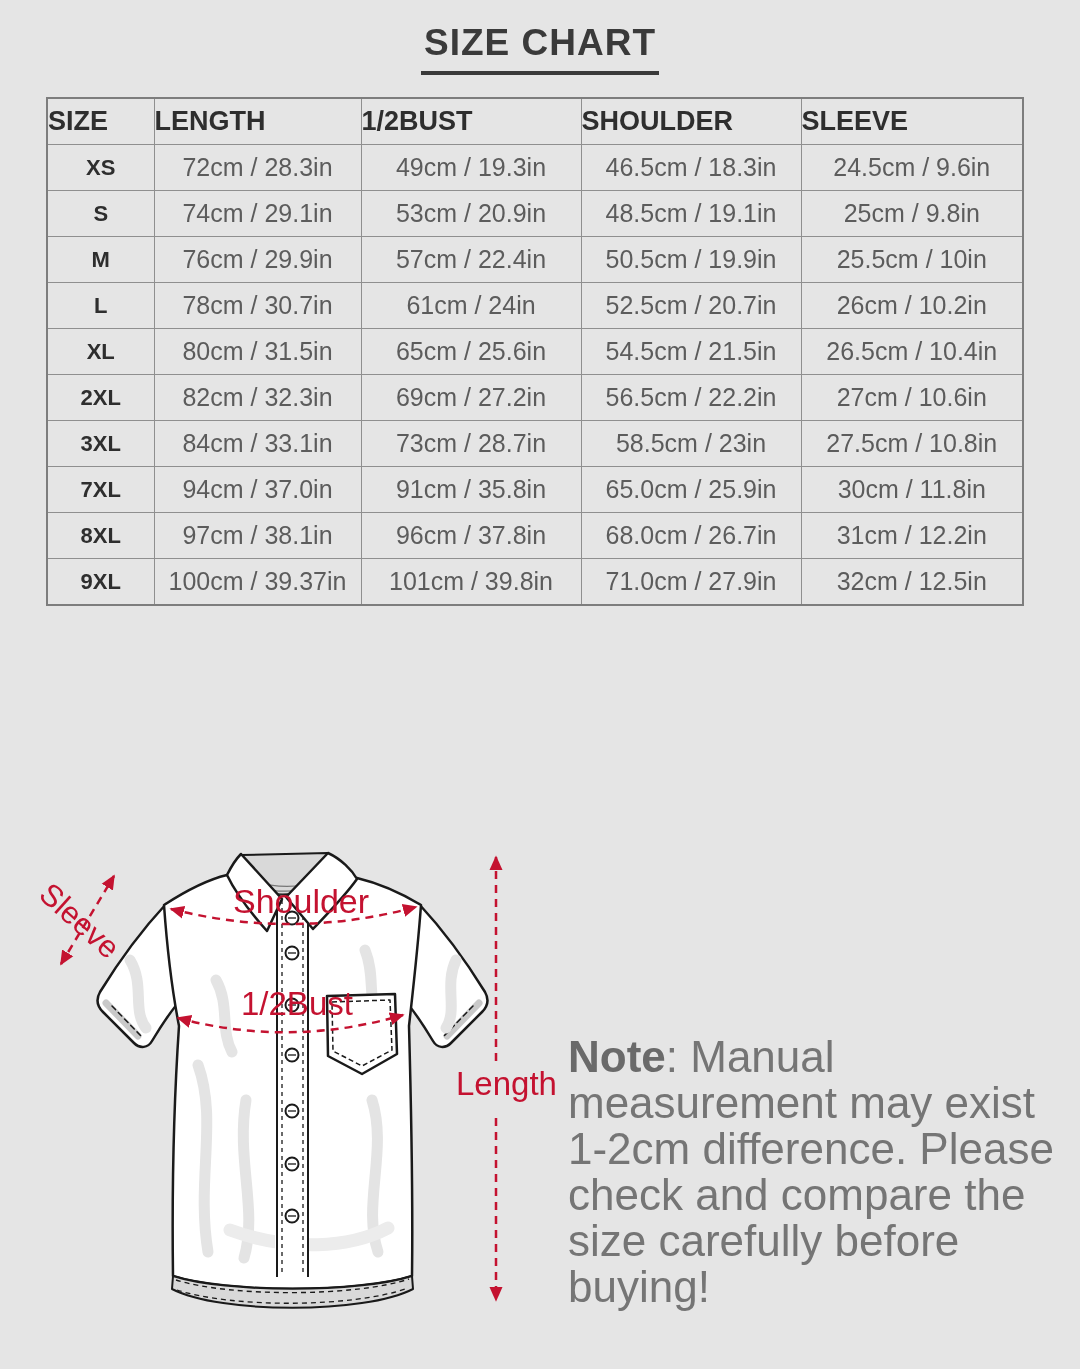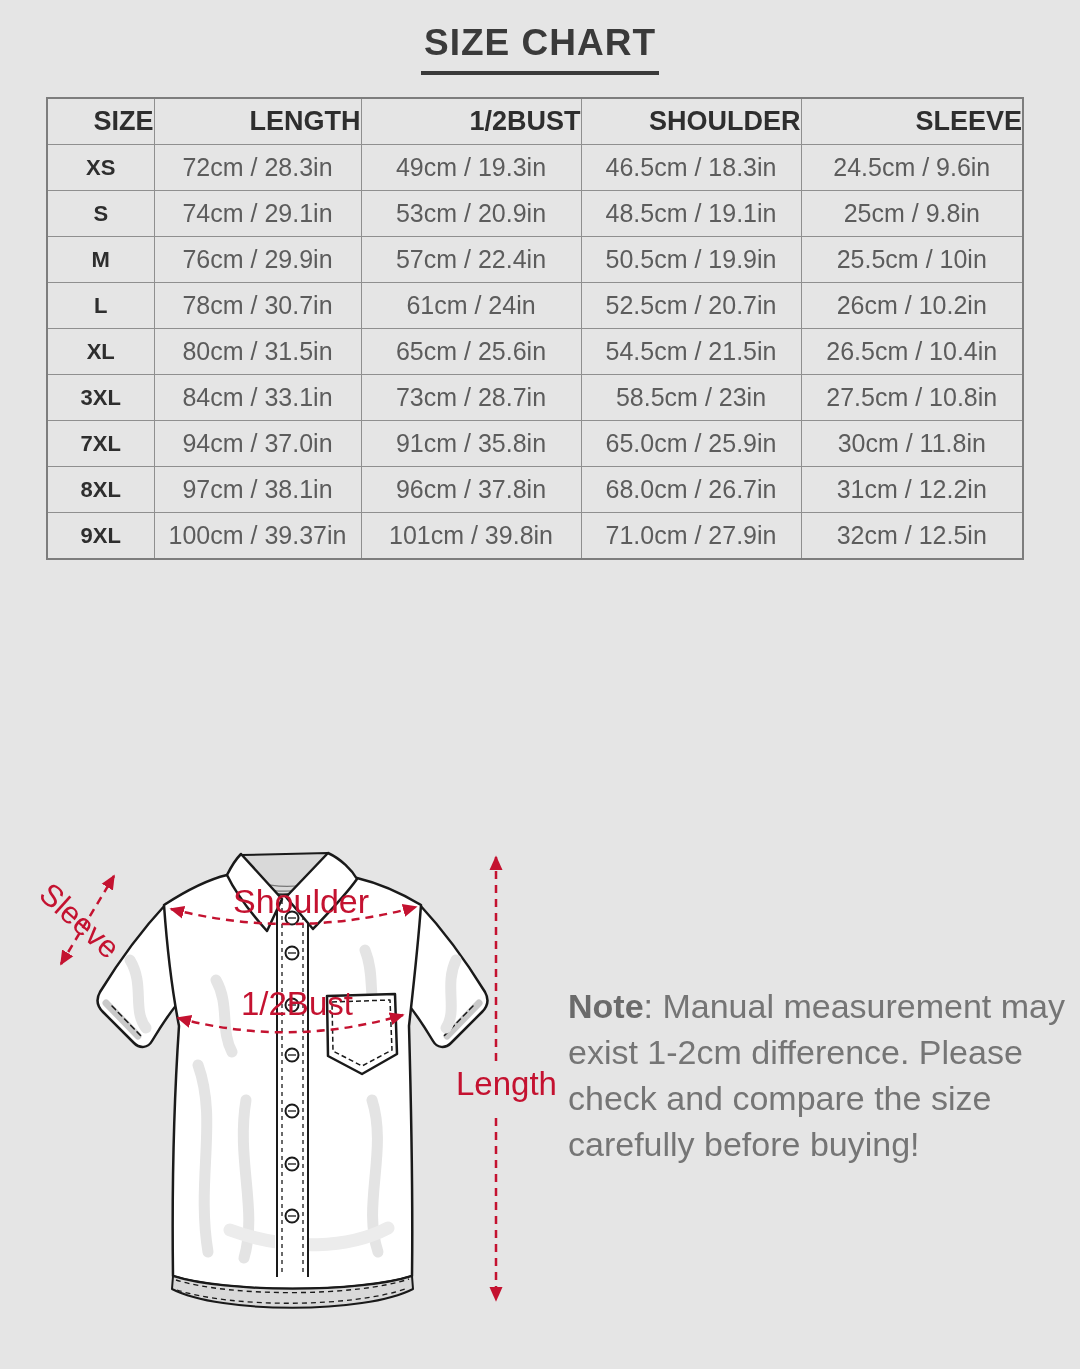--- a/index.html
+++ b/index.html
@@ -15,43 +15,43 @@
     letter-spacing:1px; border-bottom:4px solid #3a3a3a; padding:0 3px 7px 3px;
   }
 
   
   table.size-table {
     position:absolute; left:46px; top:97px; width:976px;
     border-collapse:collapse; table-layout:fixed;
     border:2px solid #7d7d7d;
   }
   .size-table th {
-    border:1px solid #8f8f8f; height:45px; text-align:right; vertical-align:middle;
+    border:1px solid #8f8f8f; height:45px; text-align:left; vertical-align:middle;
     font-size:27px; font-weight:bold; color:#2e2e2e; padding:0;
   }
   .size-table td {
     border:1px solid #8f8f8f; height:45px; text-align:center; vertical-align:middle;
     font-size:25px; font-weight:normal; color:#5c5c5c; padding:0;
   }
   .size-table td.size { font-weight:bold; color:#2e2e2e; font-size:22px; }
   .size-table tr.sep td { border-top:4px double #8f8f8f; }
 
   
   .shirt-svg { position:absolute; left:20px; top:800px; width:540px; height:560px; }
 
   .red-label { position:absolute; font-size:33px; color:#c41230; white-space:nowrap; }
   .label-sleeve { left:56px; top:876px; font-size:31px; transform:rotate(42deg); transform-origin:0 0; }
   .label-shoulder { left:233px; top:882px; font-size:34px; }
   .label-bust { left:241px; top:985px; }
   .label-length { left:456px; top:1065px; }
 
   
   .note {
-    position:absolute; left:568px; top:983px; width:512px;
-    font-size:34px; line-height:46px; color:#757575;
+    position:absolute; left:568px; top:1034px; width:512px;
+    font-size:44px; line-height:46px; color:#757575;
   }
   .note b { font-weight:bold; color:#6a6a6a; }
 </style>
 </head>
 <body>
 
 <div class="page">
 
   <div class="title-wrap">
     <span class="title-text">SIZE CHART</span>
@@ -102,20 +102,27 @@
       <td>26cm / 10.2in</td>
     </tr>
     <tr>
       <td class="size">XL</td>
       <td>80cm / 31.5in</td>
       <td>65cm / 25.6in</td>
       <td>54.5cm / 21.5in</td>
       <td>26.5cm / 10.4in</td>
     </tr>
     <tr>
+      <td class="size">2XL</td>
+      <td>82cm / 32.3in</td>
+      <td>69cm / 27.2in</td>
+      <td>56.5cm / 22.2in</td>
+      <td>27cm / 10.6in</td>
+    </tr>
+    <tr>
       <td class="size">3XL</td>
       <td>84cm / 33.1in</td>
       <td>73cm / 28.7in</td>
       <td>58.5cm / 23in</td>
       <td>27.5cm / 10.8in</td>
     </tr>
     <tr>
       <td class="size">7XL</td>
       <td>94cm / 37.0in</td>
       <td>91cm / 35.8in</td>

